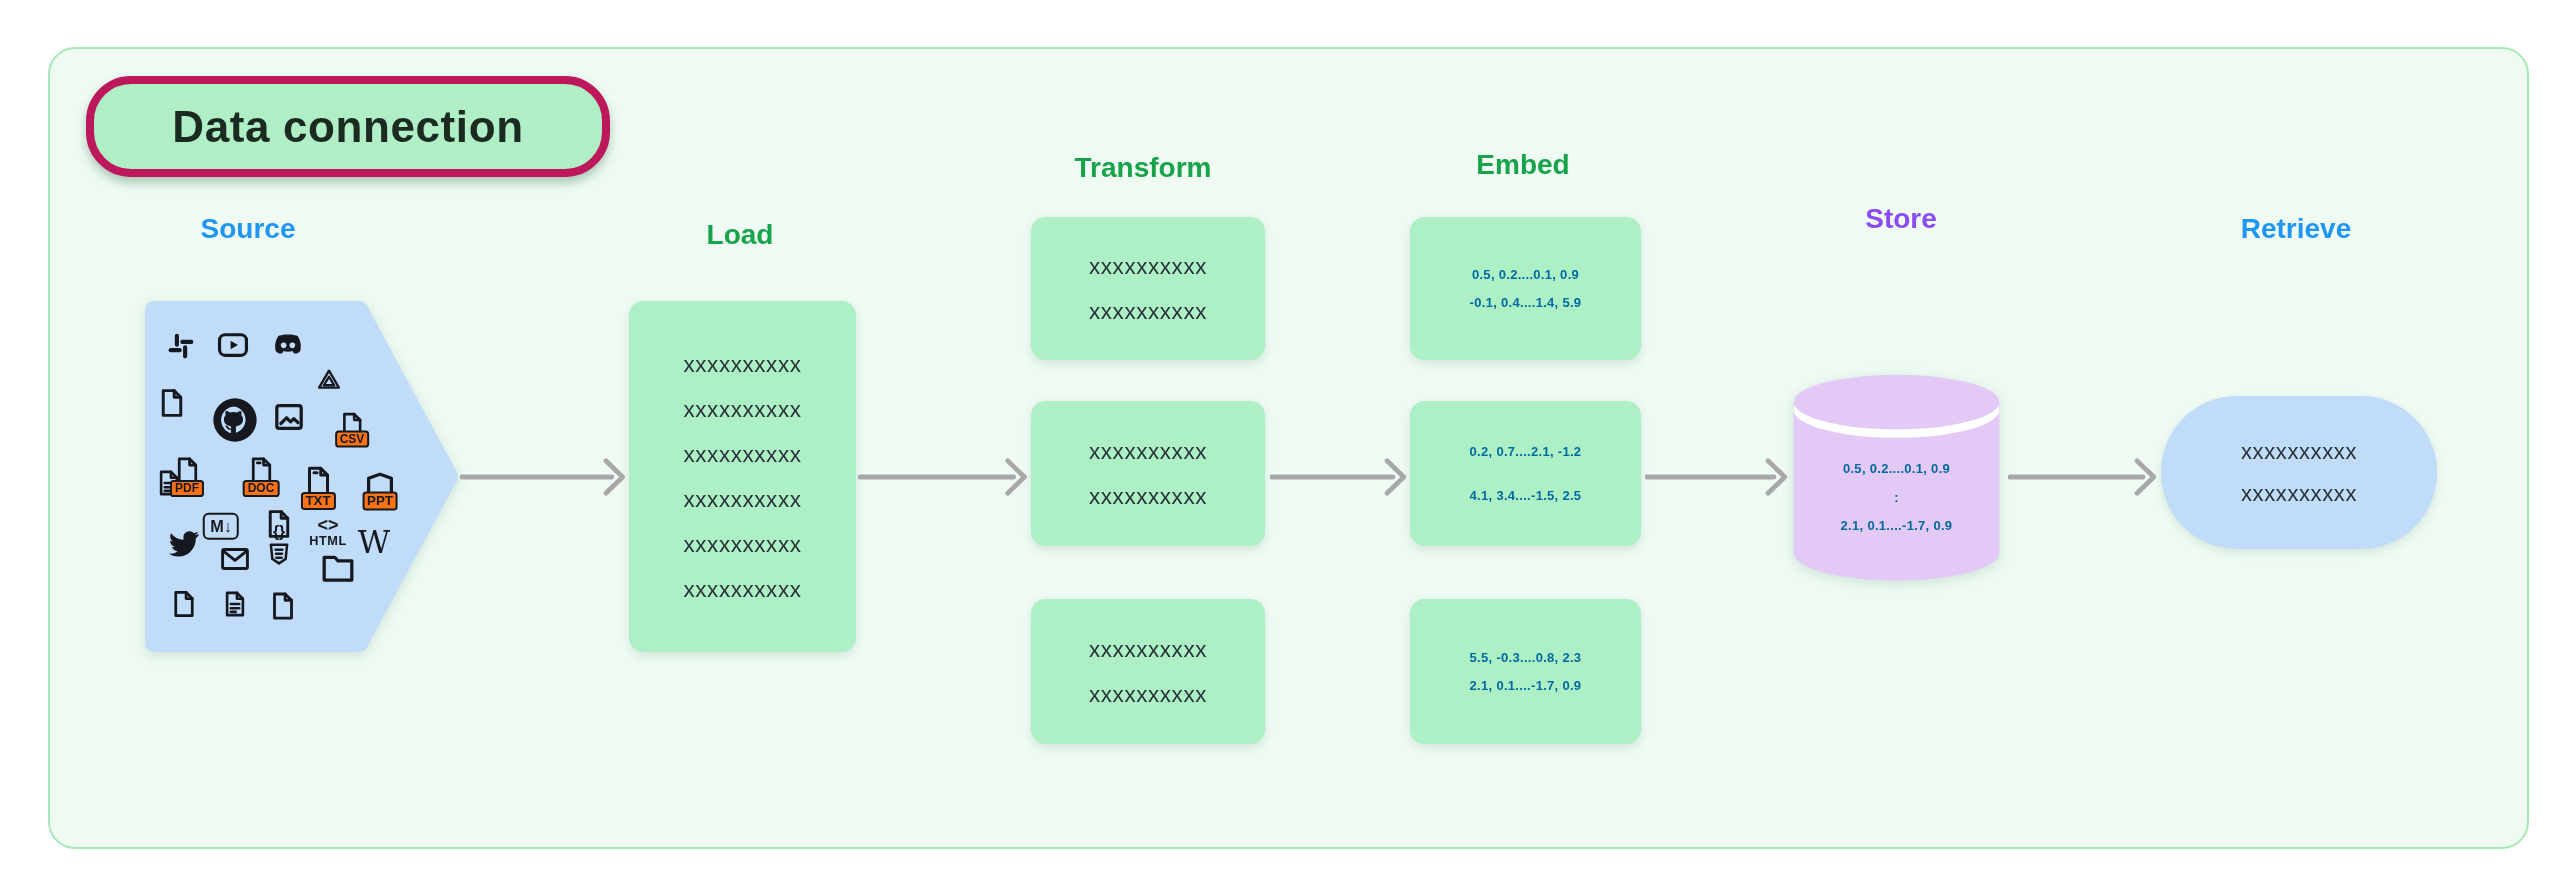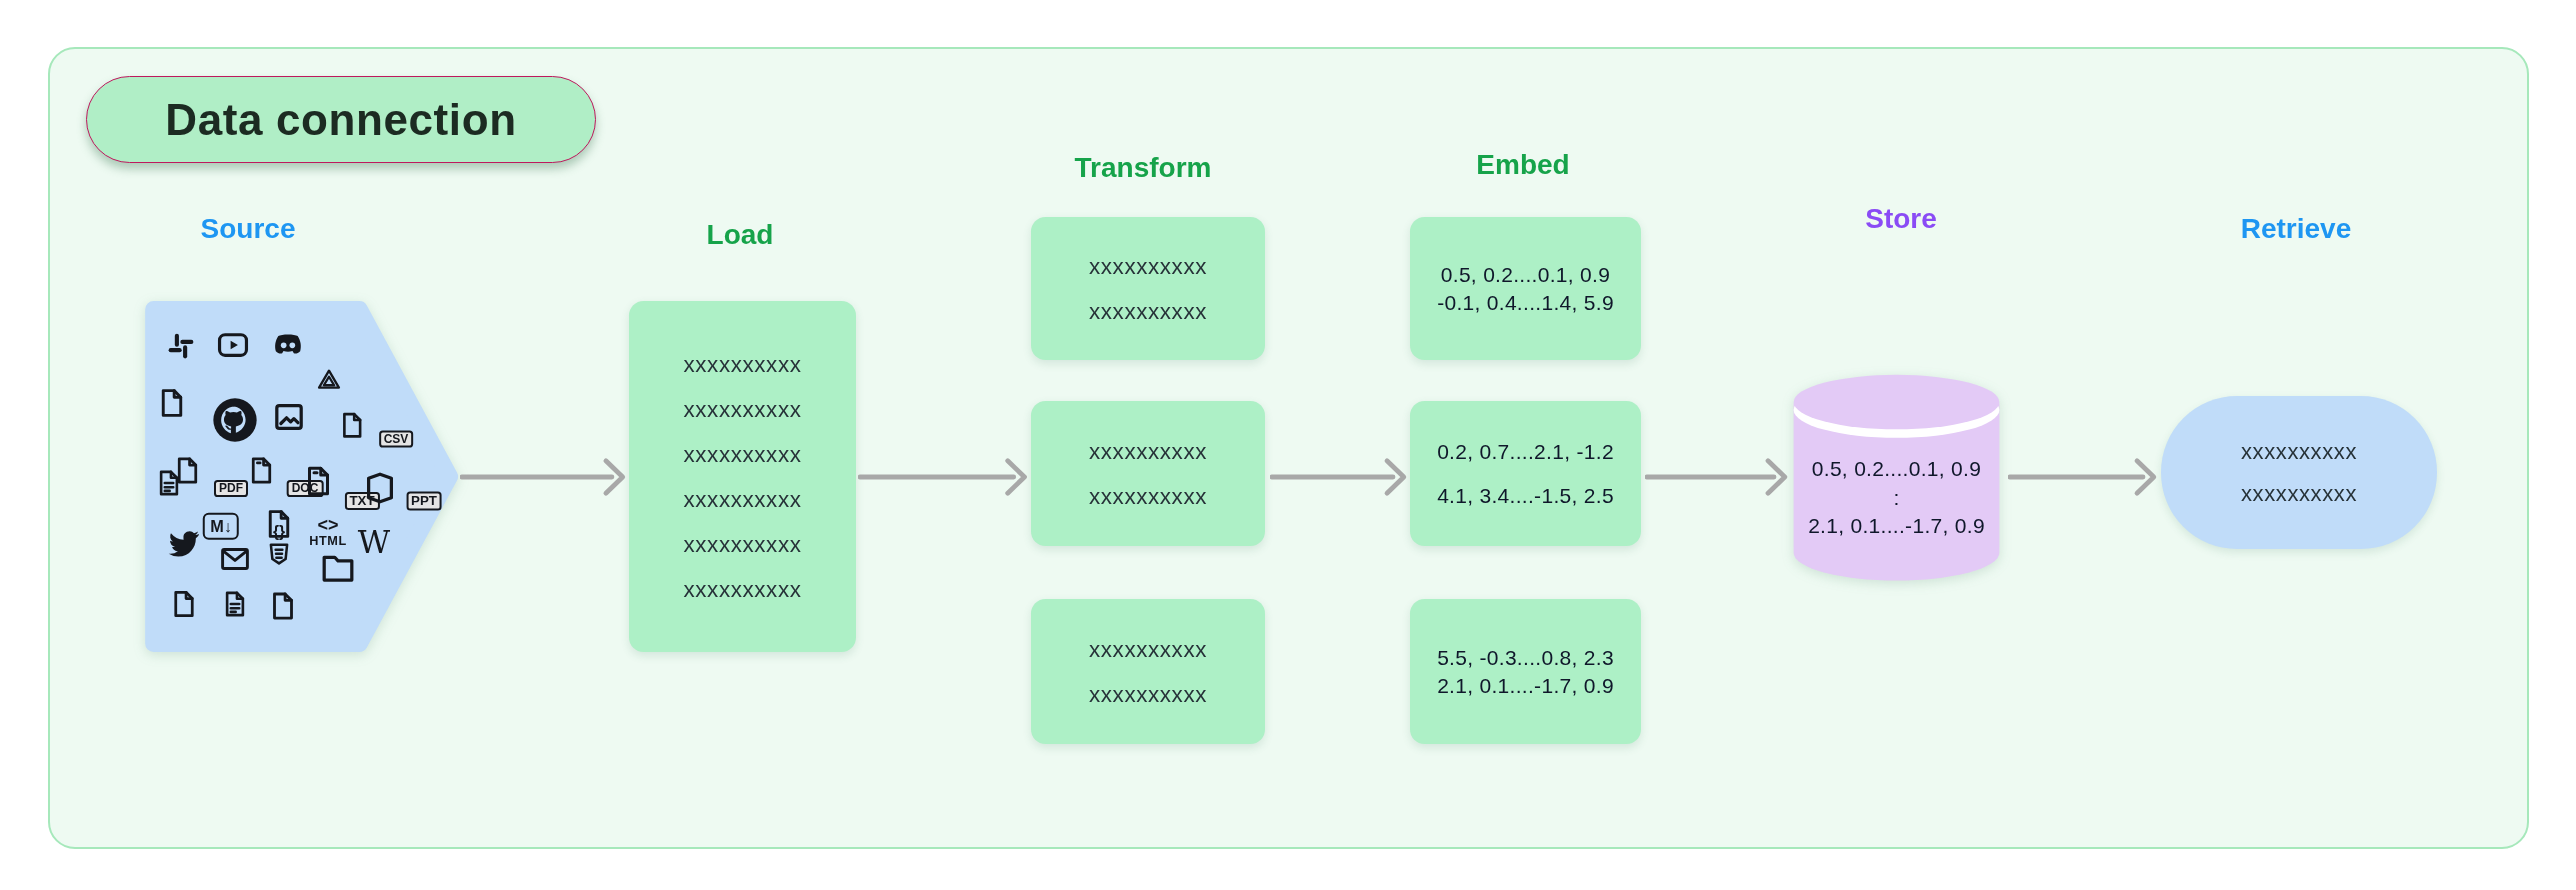--- a/index.html
+++ b/index.html
@@ -2,59 +2,59 @@
 <html style="font-size:9.7px"><head>
 <meta charset="utf-8">
 <style>
   html,body{margin:0;padding:0;background:#ffffff;}
   body{width:2576px;height:891px;position:relative;font-family:"Liberation Sans",sans-serif;}
 
   .canvas{position:absolute;left:48px;top:47px;width:2477px;height:798px;
     background:#eefaf2;border:2.4px solid #a6e8bb;border-radius:27px;}
 
   .title-pill{position:absolute;left:86px;top:76px;width:508px;height:85px;
-    background:#b0eec6;border:1px solid #be185d;border-radius:45px;
+    background:#b0eec6;border:8px solid #be185d;border-radius:45px;
     display:flex;align-items:center;justify-content:center;
     box-shadow:0 6px 9.7px rgba(90,145,110,.45);}
   .title-pill span{font-size:44px;font-weight:800;color:#1c2b22;letter-spacing:0.6px;}
 
   .hd{position:absolute;transform:translate(-50%,-50%);font-weight:800;font-size:28px;white-space:nowrap;}
   .hd.blue{color:#1e96f2;}
   .hd.green{color:#16a34a;}
   .hd.purple{color:#8a4bf5;}
 
   .shape-shadow{filter:drop-shadow(0 3.6px 6px rgba(60,120,90,.18));}
 
   .gbox{position:absolute;background:#adf0c6;border-radius:14.5px;
     display:flex;flex-direction:column;align-items:center;justify-content:center;
     box-shadow:0 3.6px 8.5px rgba(60,120,90,.14);}
   .xline{font-size:22.4px;font-weight:500;color:#263238;letter-spacing:0.6px;line-height:45px;white-space:nowrap;}
-  .numline{font-size:21px;font-weight:400;color:#0f172a;letter-spacing:0.3px;line-height:28px;white-space:nowrap;}
+  .numline{font-size:13px;font-weight:700;color:#0369a1;letter-spacing:0.3px;line-height:28px;white-space:nowrap;}
 
   .retrieve-box{position:absolute;left:2161px;top:396px;width:276px;height:153px;
     background:#c0dcf9;border-radius:76px;display:flex;flex-direction:column;
     align-items:center;justify-content:center;box-shadow:0 3.6px 8.5px rgba(60,120,90,.14);}
   .retrieve-box .xline{line-height:42px;font-size:22px;}
 
   .store-wrap{position:absolute;left:1790px;top:373px;width:213px;height:213px;}
   .store-text{position:absolute;left:1790px;top:373px;width:213px;height:206px;
     display:flex;flex-direction:column;align-items:center;justify-content:center;
     padding-top:44px;box-sizing:border-box;}
   .store-text .numline{line-height:28.4px;}
 
   .arrow{position:absolute;top:453px;height:48px;}
 
   
   .source-wrap{position:absolute;left:145px;top:301px;width:315px;height:351px;}
   .icon{position:absolute;transform:translate(-50%,-50%);display:flex;flex-direction:column;
     align-items:center;justify-content:center;color:#15181e;}
   .icon svg{stroke:#15181e;stroke-width:2;fill:none;stroke-linecap:round;stroke-linejoin:round;}
   .badge{position:absolute;bottom:0px;left:50%;transform:translateX(-50%);
-    border:2.4px solid #15181e;border-radius:3.6px;background:#e5e5e5;
-    font-weight:800;font-size:12px;line-height:13.3px;padding:0 3px;letter-spacing:0;margin-left:44px;}
+    border:2.4px solid #15181e;border-radius:3.6px;background:#f97316;
+    font-weight:800;font-size:12px;line-height:13.3px;padding:0 3px;letter-spacing:0;}
   .md-badge{border:2.4px solid #15181e;border-radius:6px;font-weight:800;font-size:16.3px;
     padding:1.8px 5.4px;white-space:nowrap;}
   .glyph-b{font-weight:800;}
   .serif{font-family:"DejaVu Serif",serif;}
 </style>
 </head>
 <body>
 
 <div class="canvas"></div>
 

